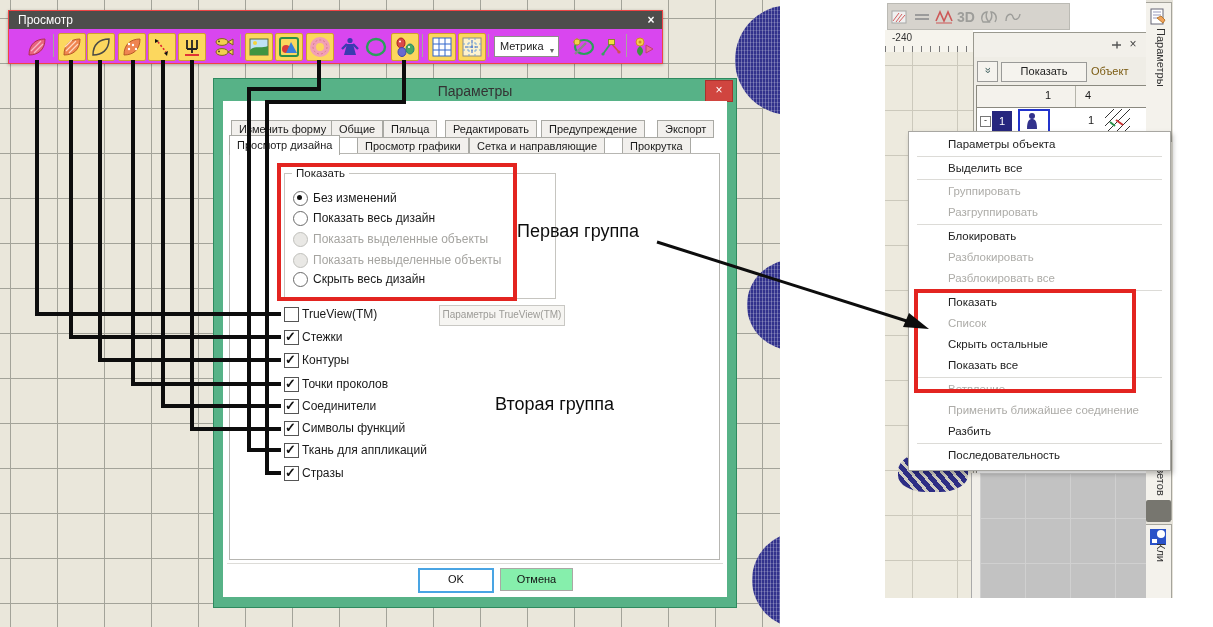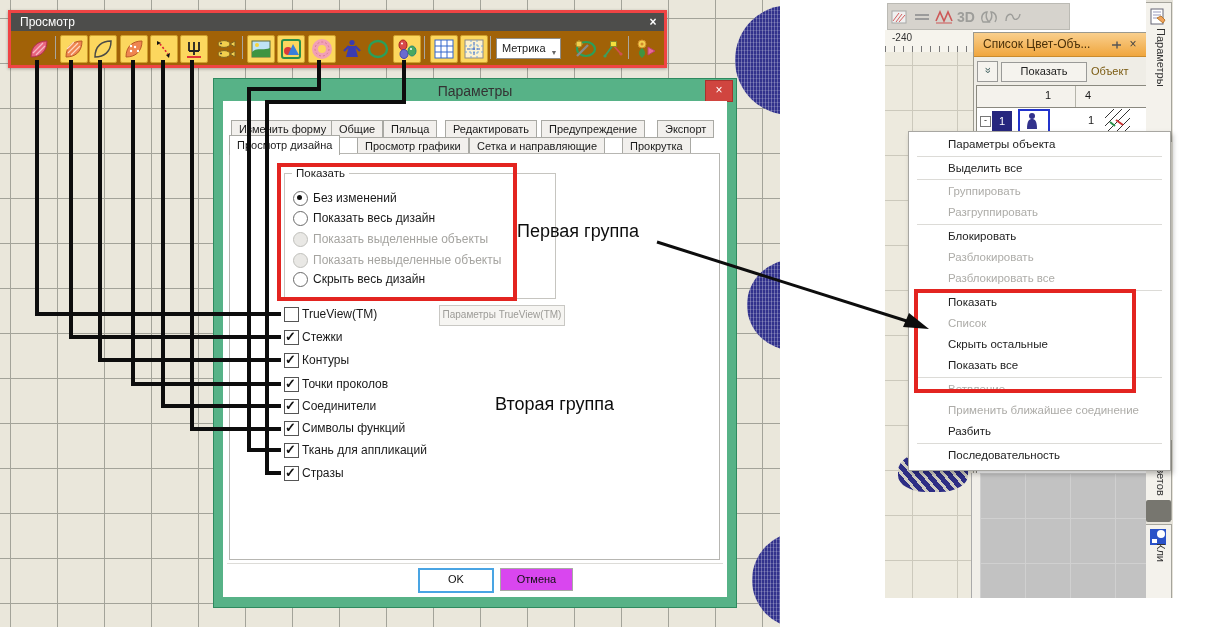--- a/index.html
+++ b/index.html
@@ -10,22 +10,22 @@
   .left-shot{left:0;top:0;width:780px;height:627px;background-color:#eae7db;
     background-image:linear-gradient(#a3a399 1px,transparent 1px),
                      linear-gradient(90deg,#a3a399 1px,transparent 1px);
     background-size:47px 45px;background-position:10px 18px;overflow:hidden}
   .blob{position:absolute;border-radius:50%;background-color:#32328c;
     background-image:repeating-linear-gradient(90deg,rgba(255,255,255,.28) 0 1px,transparent 1px 3px),
                      repeating-linear-gradient(0deg,rgba(255,255,255,.16) 0 1px,transparent 1px 4px)}
   .blob-striped{position:absolute;border-radius:50% 50% 40% 40%;
     background:repeating-linear-gradient(50deg,#2d2d85 0 5px,#cfccc2 5px 8px)}
   
-  .toolbar{left:8px;top:10px;width:653px;height:52px;background:#a16207;
-    border:3px solid #ef4444;box-shadow:0 1px 3px rgba(0,0,0,.3);z-index:10}
+  .toolbar{left:8px;top:10px;width:653px;height:52px;background:#d946ef;
+    border:1px solid #ef4444;box-shadow:0 1px 3px rgba(0,0,0,.3);z-index:10}
   .tb-title{position:absolute;left:0;top:0;right:0;height:18px;background:#4d4d4b;
     color:#fff;font-size:12px;line-height:18px;padding-left:9px}
   .tb-close{position:absolute;right:4px;top:1px;width:14px;height:16px;color:#fff;
     font-size:12px;font-weight:bold;text-align:center;line-height:16px;cursor:default}
   .tb-body{position:absolute;left:0;top:18px;right:0;bottom:0}
   .tbtn{position:absolute;top:4px;width:26px;height:26px;border:1px solid transparent;
     border-radius:2px;display:flex;align-items:center;justify-content:center}
   .tbtn.yellow{background:#fcd75e;border-color:#cfa02c}
   .tbsep{position:absolute;top:5px;width:1px;height:23px;background:#a9a69e}
   .combo{position:absolute;top:7px;height:19px;background:#fff;border:1px solid #8e8d89;
@@ -46,21 +46,21 @@
   .gbox{position:absolute;left:61px;top:72px;width:270px;height:124px;border:1px solid #c6c5c0}
   .gbox-label{position:absolute;left:69px;top:66px;background:#fff;padding:0 4px;font-size:11.5px}
   .radio{position:absolute;width:13px;height:13px;border:1px solid #6a6a6a;border-radius:50%;background:#fff}
   .radio.sel::after{content:"";position:absolute;left:3px;top:3px;width:5px;height:5px;
     border-radius:50%;background:#111}
   .radio.dis{border-color:#c0c0bc;background:#e9e8e5}
   .lbl{position:absolute;font-size:12px;line-height:14px;white-space:nowrap}
   .lbl.dis{color:#a5a4a0}
   .cb{position:absolute;width:13px;height:13px;border:1px solid #555;background:#fff}
   .cb.on::after{content:"✓";position:absolute;left:0;top:-2px;font-size:13px;font-weight:bold;color:#111}
-  .btn{position:absolute;background:#d946ef;border:1px solid #a9a8a4;font-size:11px;
+  .btn{position:absolute;background:#86efac;border:1px solid #a9a8a4;font-size:11px;
     text-align:center;color:#111}
   .btn.def{background:#fff;border:2px solid #49a4e3}
   .btn.dis{color:#9c9b97;background:#f6f5f2;border-color:#c9c8c4;font-size:10px}
   .footer-line{position:absolute;left:4px;right:4px;top:462px;border-top:1px solid #dddcd8}
   
   .right-shot{left:885px;top:0;width:293px;height:598px;background:#fff;overflow:hidden}
   .r-toolbar{position:absolute;left:2px;top:3px;width:175px;height:25px;background:#cfccc5;
     border:1px solid #b0aea7;display:flex;align-items:center;gap:4px;padding:0 3px;opacity:.85}
   .ruler{position:absolute;left:0;top:30px;width:88px;height:22px;background:#f6f4ed;
     border-bottom:1px solid #999}
@@ -340,21 +340,20 @@
     </div>
 
     <div class="ruler">
       <div class="num">-240</div>
       <div class="ticks"></div>
     </div>
     <div class="r-grid"></div>
     <div class="blob-striped" style="left:13px;top:450px;width:70px;height:42px"></div>
 
     <div class="panel">
-      <div class="ptitle">Список Цвет-Объ...</div>
       <svg class="abs" style="left:136px;top:6px" width="12" height="12" viewBox="0 0 12 12">
           <path d="M2,6 H7 M7,2.5 V9.5 M7,6 H11" stroke="#555" stroke-width="1.4" fill="none"></path>
         </svg>
       <div class="abs" style="left:152px;top:4px;width:14px;height:16px;text-align:center;font-size:12px;color:#444">×</div>
       <div class="ptool">
         <div class="pbtn" style="left:3px;top:4px;width:19px;height:19px;line-height:17px">
           <span style="display:inline-block;transform:rotate(-90deg);font-size:11px;color:#355">«</span>
         </div>
         <div class="pbtn" style="left:27px;top:5px;width:84px;height:18px;line-height:17px">Показать</div>
         <div class="abs" style="left:117px;top:8px;font-size:11px;color:#7a5a10;white-space:nowrap">Объект</div>

